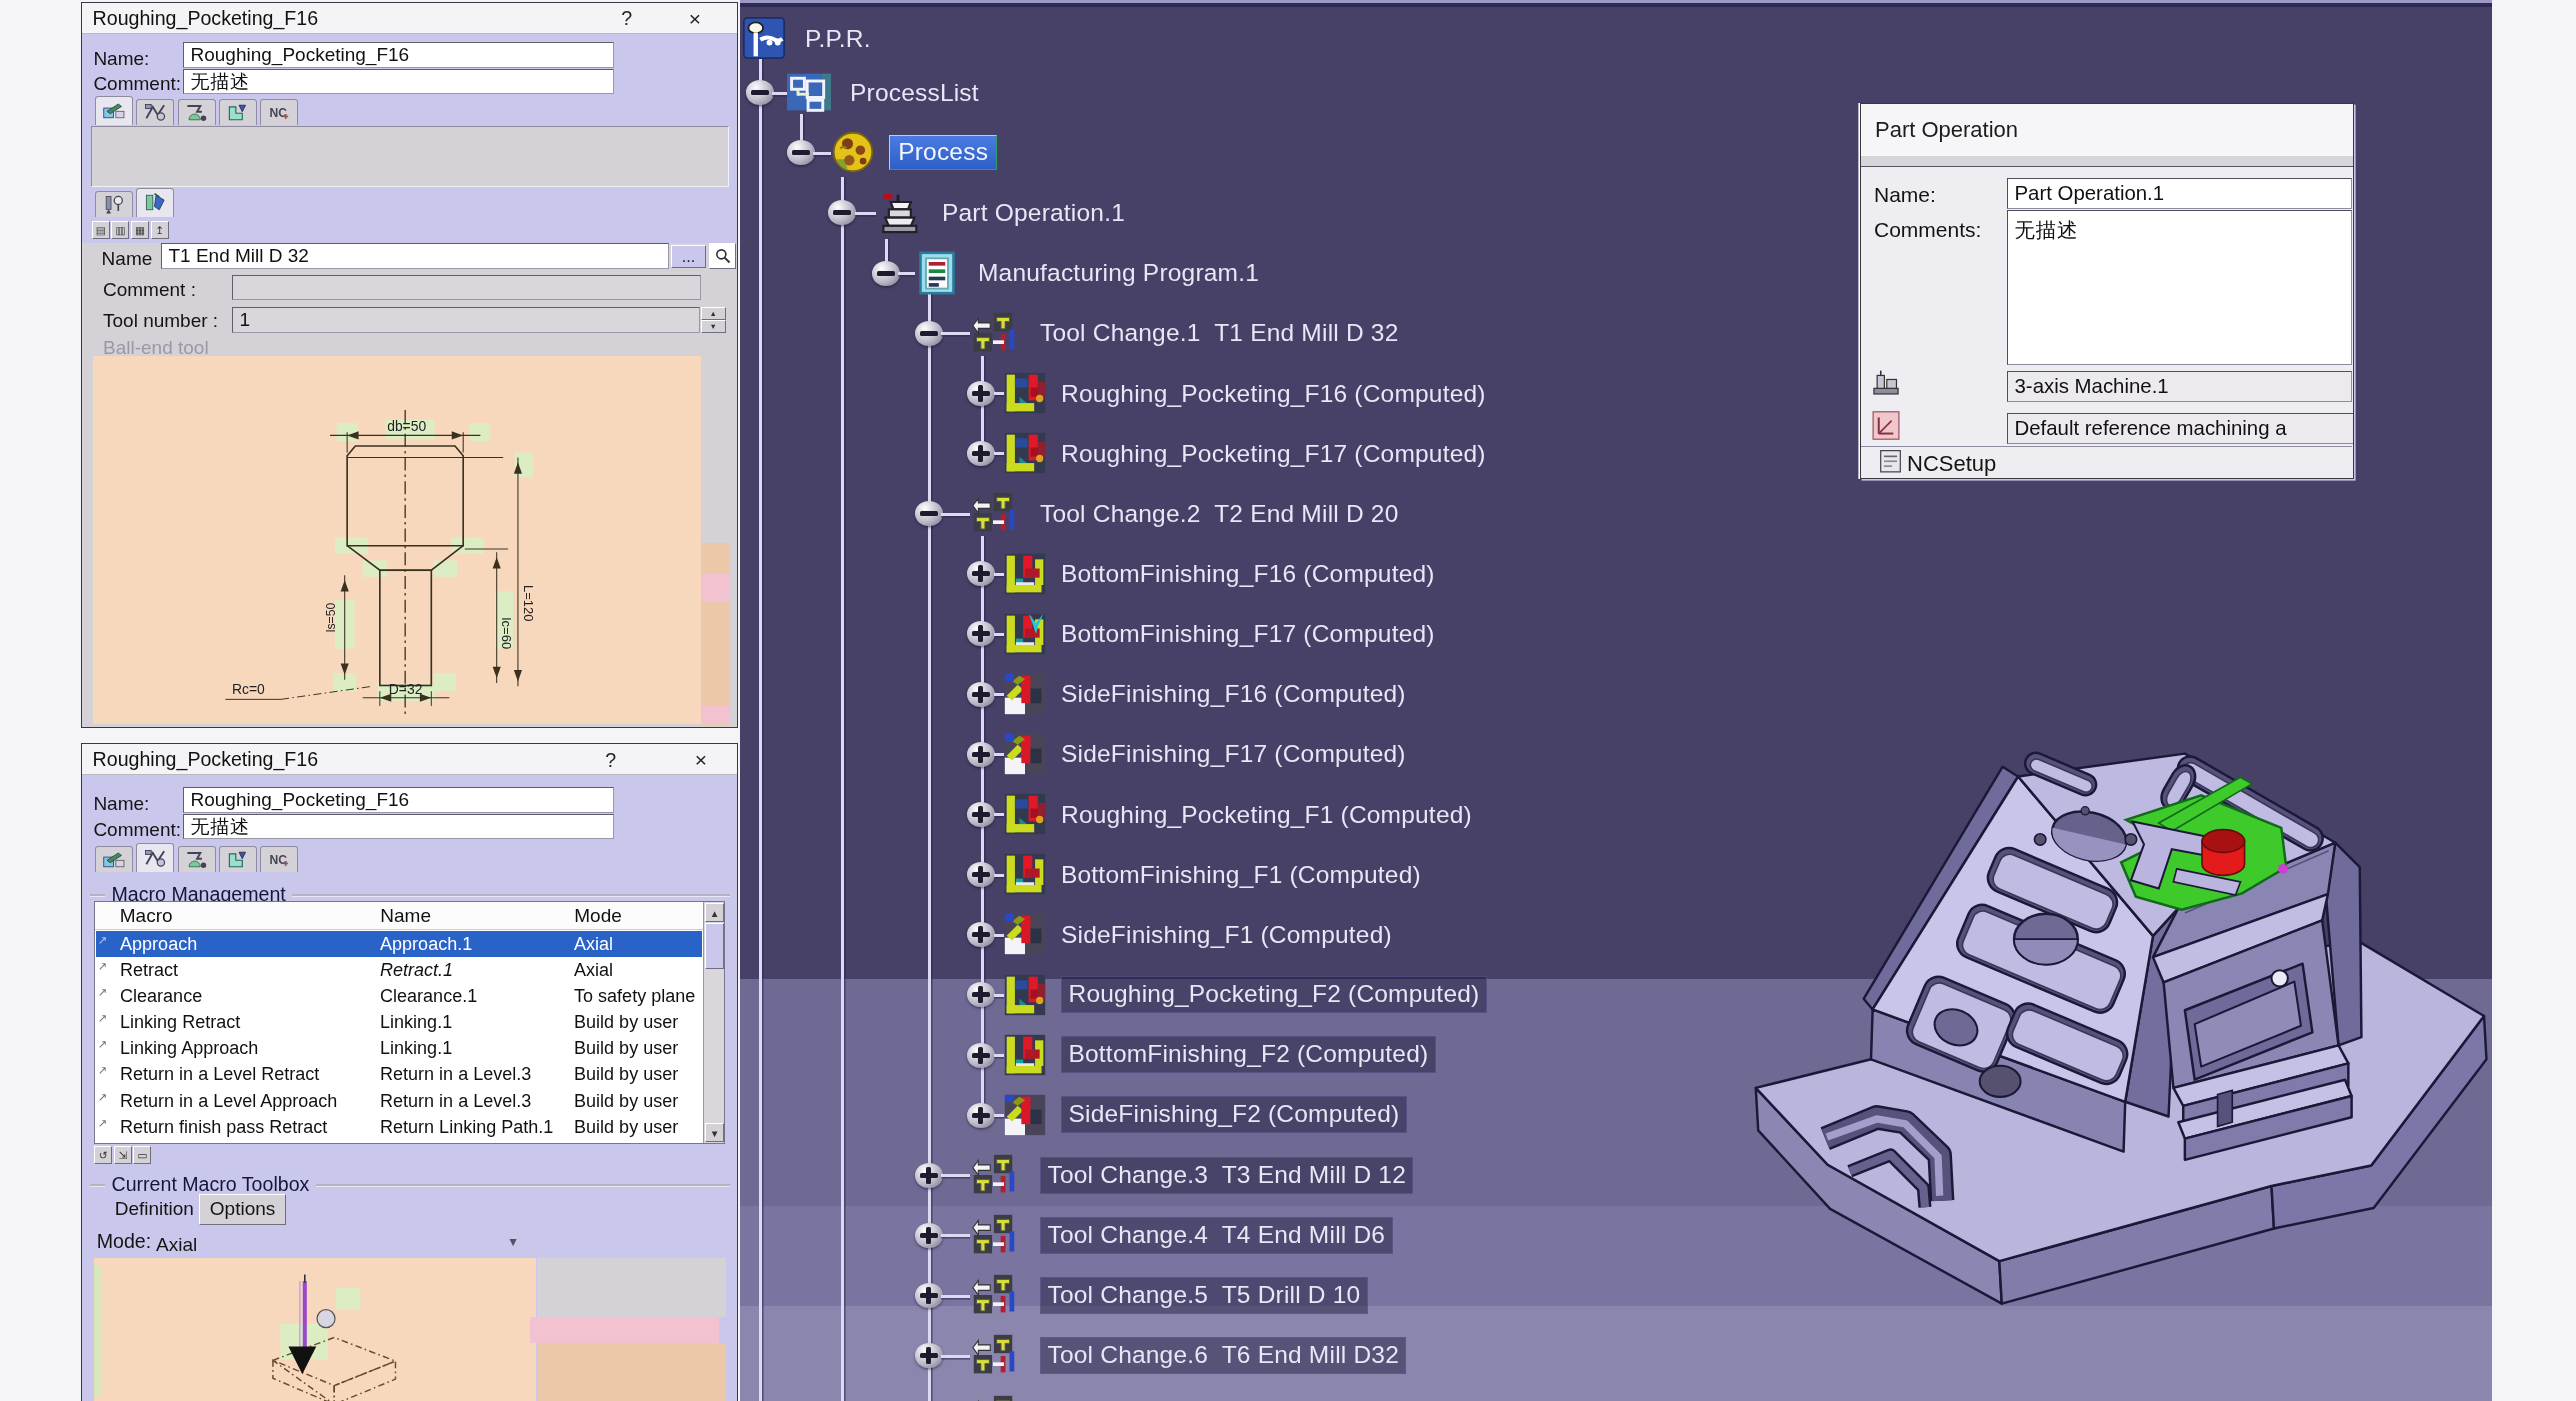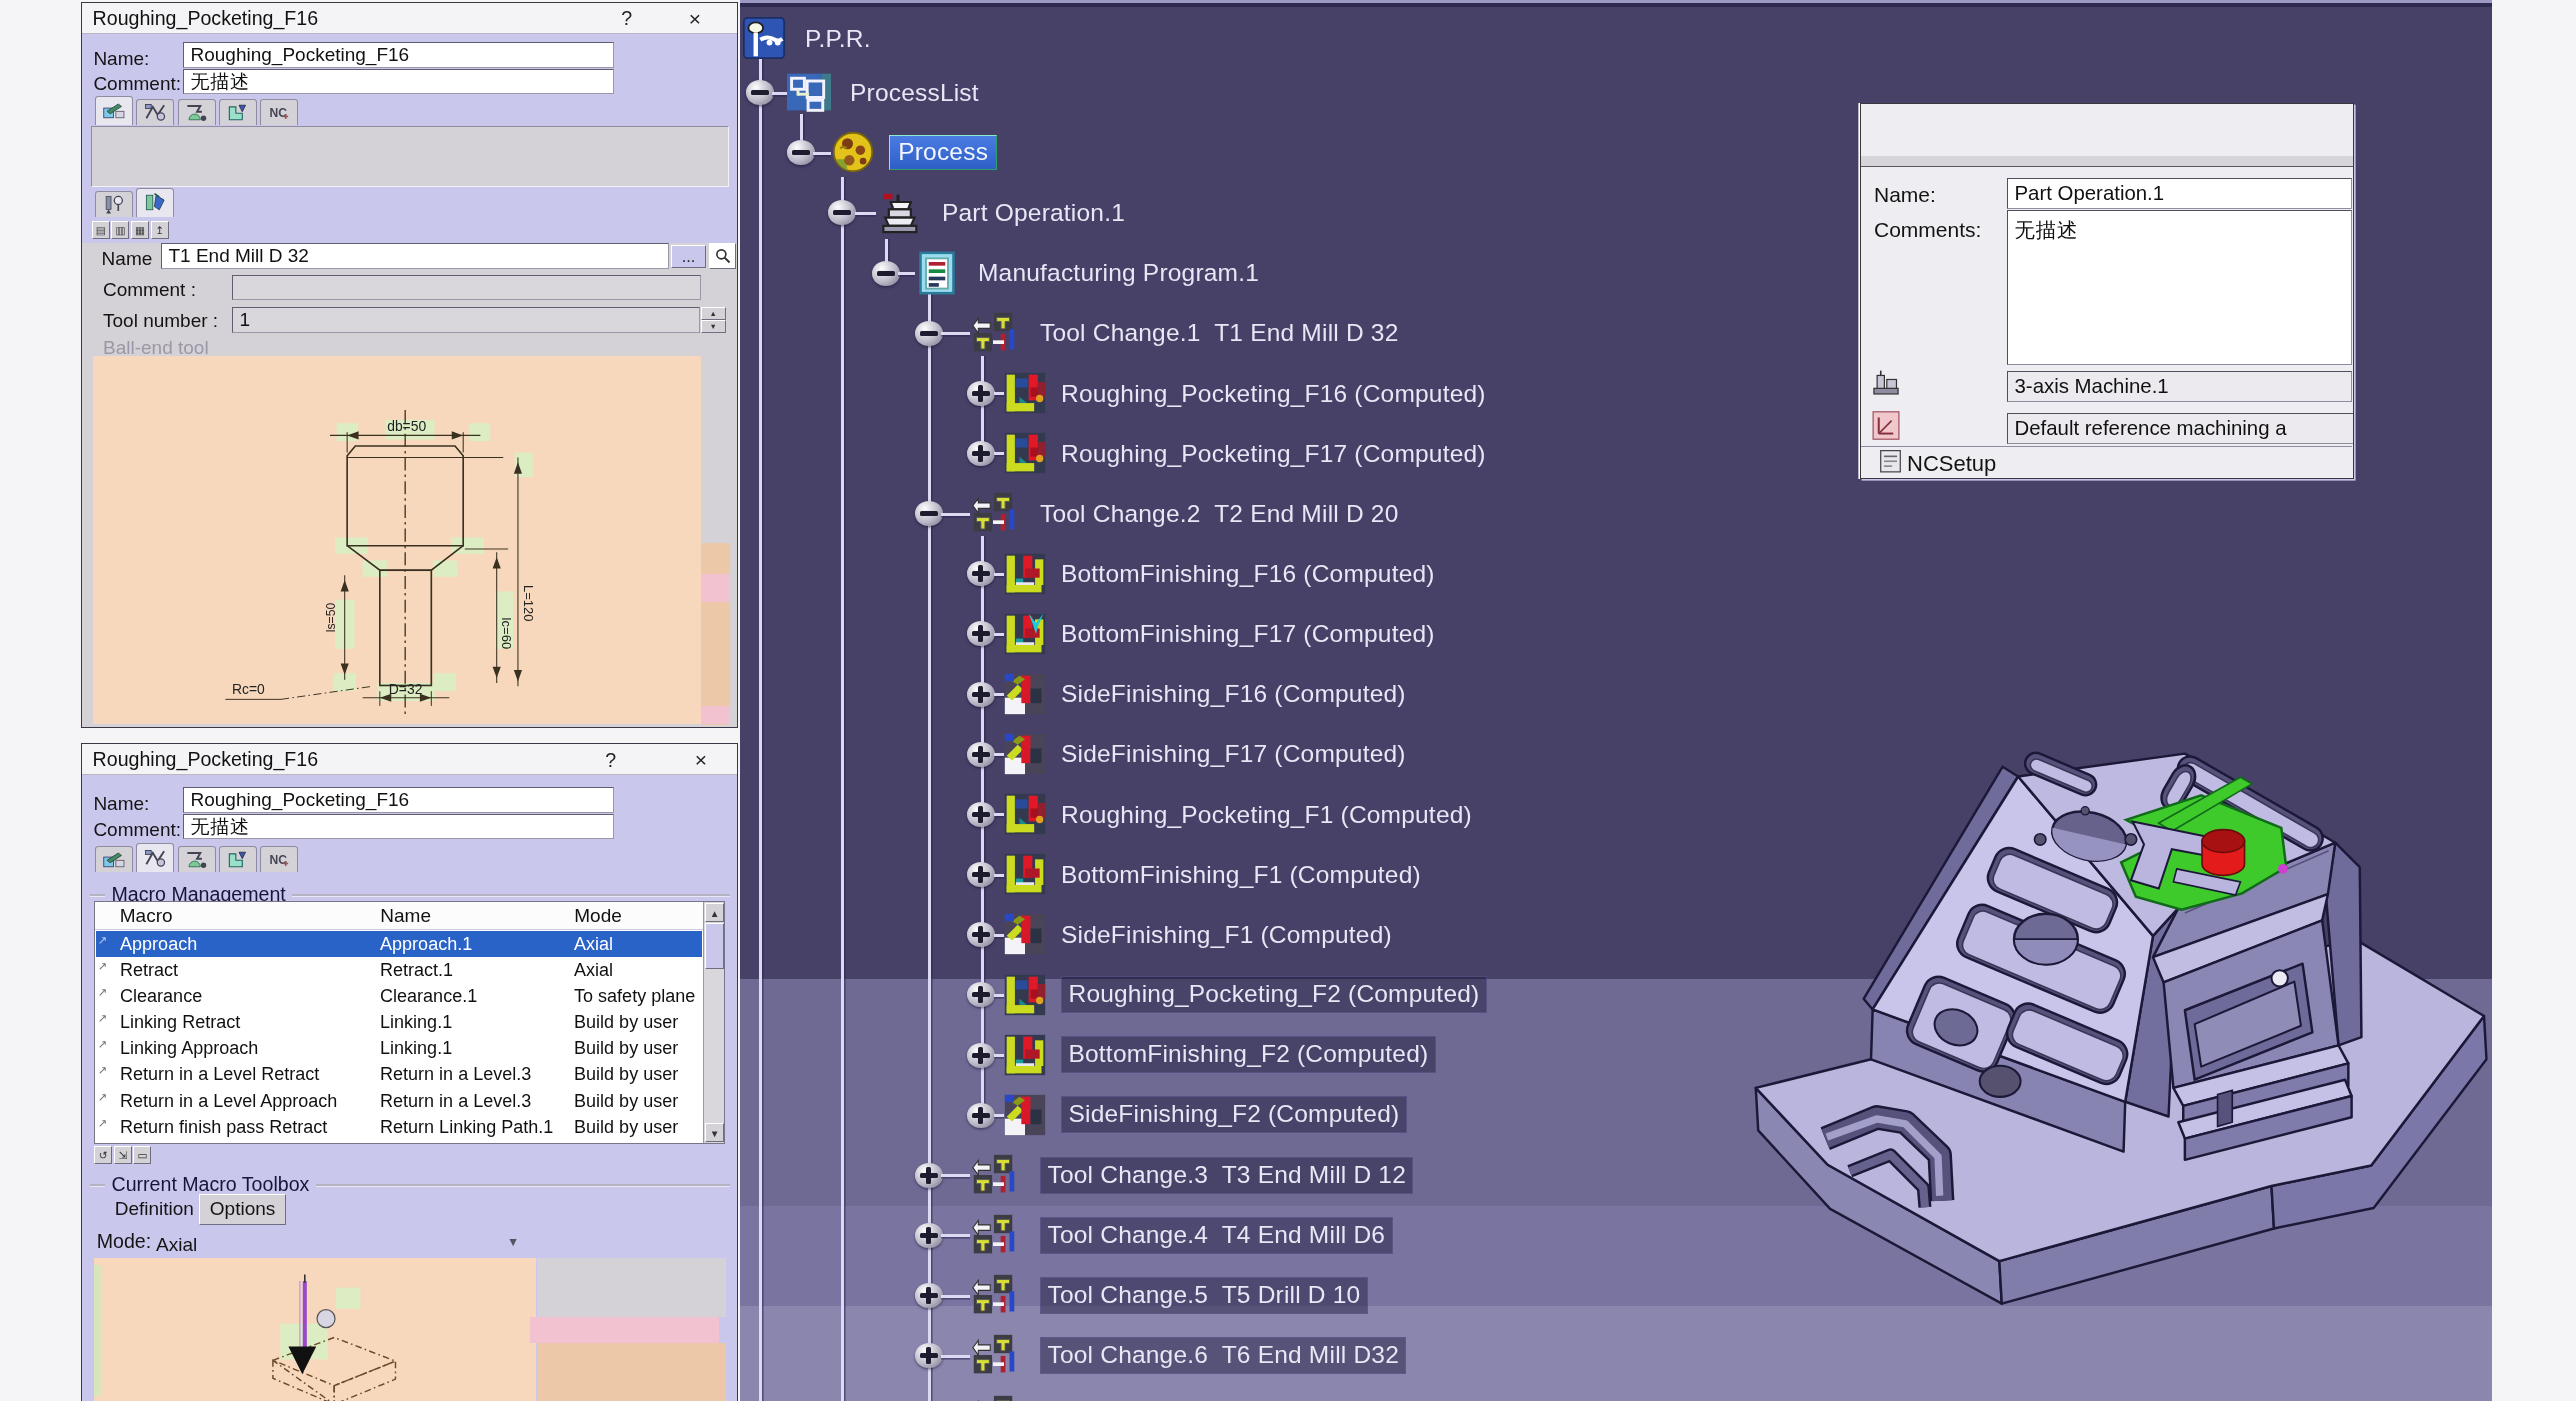--- a/index.html
+++ b/index.html
@@ -555,21 +555,21 @@
       <div id="macro-rows">
           <div class="mrow sel" style="top: 29px;">
             <span class="mico">↗</span>
             <span class="mcell" style="left:24px;">Approach</span>
             <span class="mcell" style="left:284px;">Approach.1</span>
             <span class="mcell" style="left:478px;">Axial</span>
           </div>
           <div class="mrow" style="top: 55px;">
             <span class="mico">↗</span>
             <span class="mcell" style="left:24px;">Retract</span>
-            <span class="mcell" style="left:284px;">Retract.1</span>
+            <span class="mcell" style="left:284px;font-style:italic;">Retract.1</span>
             <span class="mcell" style="left:478px;">Axial</span>
           </div>
           <div class="mrow" style="top: 81px;">
             <span class="mico">↗</span>
             <span class="mcell" style="left:24px;">Clearance</span>
             <span class="mcell" style="left:284px;">Clearance.1</span>
             <span class="mcell" style="left:478px;">To safety plane</span>
           </div>
           <div class="mrow" style="top: 107px;">
             <span class="mico">↗</span>
@@ -640,20 +640,21 @@
           <line x1="258" y1="28" x2="258" y2="118" stroke="#9a4ac8" stroke-width="5"></line>
           <line x1="252" y1="28" x2="252" y2="118" stroke="#c8a8e0" stroke-width="2"></line>
           <path d="M255 142 L238 108 L272 108 Z" fill="#111"></path>
           <circle cx="284" cy="74" r="11" fill="#d8d6e2" stroke="#555" stroke-width="1.5"></circle>
           <line x1="258" y1="20" x2="258" y2="30" stroke="#333" stroke-width="2"></line>
         </g>
     </svg>
   </div>
 
   <div class="po" style="left:1860px;top:103px;width:494px;height:376px;">
+    <div class="po-title"><span>Part Operation</span></div>
     <div class="po-sep1"></div>
 
     <div class="lbl" style="left:13px;top:79px;">Name:</div>
     <div class="po-field" style="left:146px;top:74px;width:345px;height:31px;">
         <span>Part Operation.1</span>
       </div>
     <div class="lbl" style="left:13px;top:114px;">Comments:</div>
     <div class="po-field" style="left:146px;top:106px;width:345px;height:155px;align-items:flex-start;padding-top:4.9px;">
         <span class="cjk">无描述</span>
       </div>

